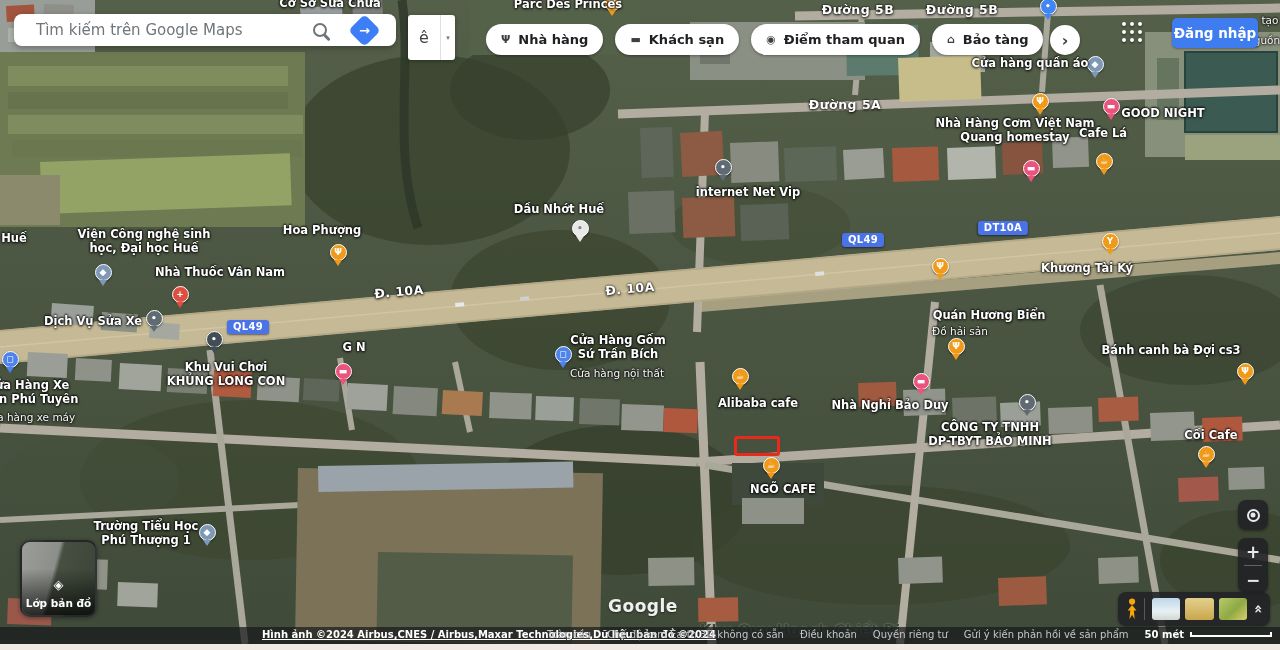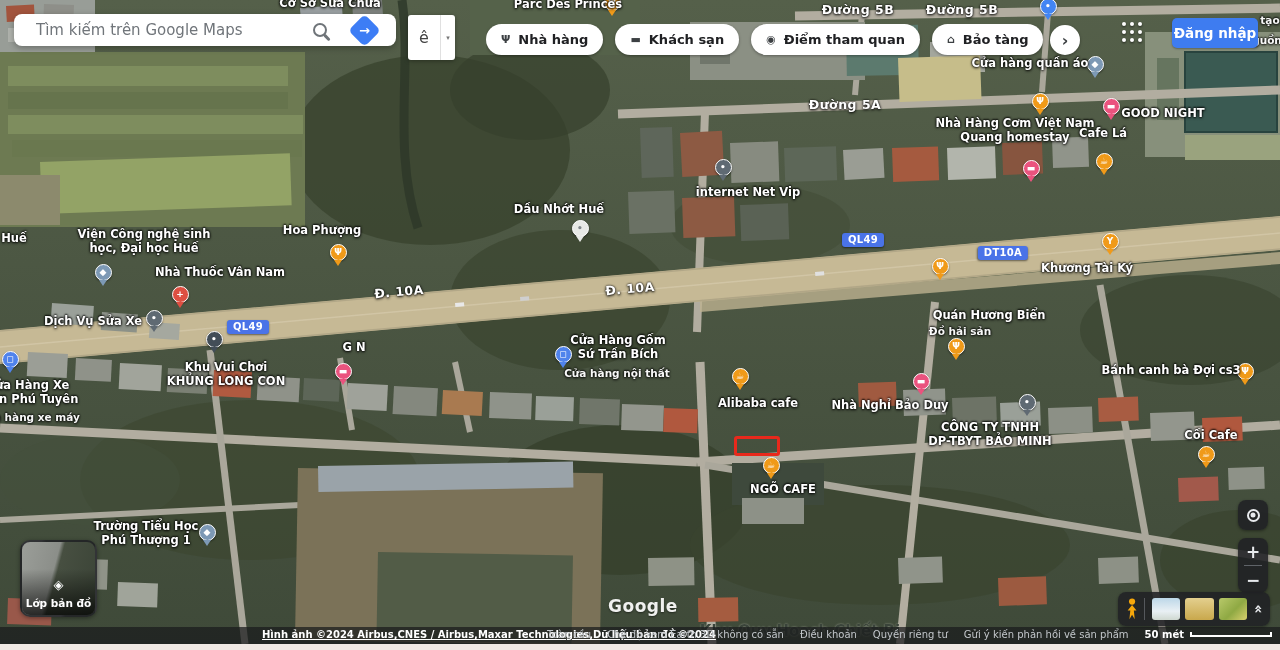--- a/index.html
+++ b/index.html
@@ -6,21 +6,21 @@
   html,body { width:1280px; height:650px; }
   body { font-family:"DejaVu Sans","Liberation Sans",sans-serif; overflow:hidden; }
   #stage { position:relative; width:1280px; height:650px; background:#49523f; overflow:hidden; }
   #sat { position:absolute; left:0; top:0; width:1280px; height:644px; z-index:1; }
 
   
   #anno { position:absolute; inset:0; z-index:2; }
   .plabel { position:absolute; transform:translateX(-50%); text-align:center; color:#fff;
             font-size:11.5px; font-weight:700; line-height:13.5px; white-space:nowrap;
             text-shadow:0 0 2px #000, 0 1px 3px rgba(0,0,0,.95), 0 -1px 2px rgba(0,0,0,.7); z-index:6; }
-  .plabel.small { font-size:10.5px; font-weight:700; opacity:.96; }
+  .plabel.small { font-size:10.5px; font-weight:400; opacity:.96; }
   .rlabel { position:absolute; transform:translateX(-50%); color:#fff; font-size:12.5px; font-weight:700;
             letter-spacing:.5px; white-space:nowrap; z-index:6;
             text-shadow:0 0 2px #000, 0 1px 3px rgba(0,0,0,.95); }
   .alabel { position:absolute; transform:translateX(-50%); color:#3a443a; font-size:15px; font-weight:700;
             white-space:nowrap; z-index:3; text-shadow:0 0 2px rgba(225,225,215,.55); }
   .rbadge { position:absolute; transform:translate(-50%,-50%); background:#4a73e8; color:#fff;
             font-size:10px; font-weight:700; padding:1px 6px 2px; border-radius:3px; z-index:6;
             box-shadow:0 1px 2px rgba(0,0,0,.5); letter-spacing:.3px; }
   .pin { position:absolute; transform:translate(-50%,-100%); z-index:5; width:18px; }
   .pin .head { width:17px; height:17px; margin:0 auto; border-radius:50%; background:var(--c,#888);
@@ -316,21 +316,21 @@
       <div class="plabel" style="left: 758px; top: 397px;">
         <div>Alibaba cafe</div>
       </div>
       <div class="plabel" style="left: 890px; top: 399px;">
         <div>Nhà Nghỉ Bảo Duy</div>
       </div>
       <div class="plabel" style="left: 990px; top: 421px;">
         <div>CÔNG TY TNHH</div>
         <div>DP-TBYT BẢO MINH</div>
       </div>
-      <div class="plabel" style="left: 1167px; top: 364px; padding-left: 8px;">
+      <div class="plabel" style="left: 1167px; top: 344px; padding-left: 8px;">
         <div>Bánh canh bà Đợi cs3</div>
       </div>
       <div class="plabel" style="left: 1211px; top: 429px;">
         <div>Cối Cafe</div>
       </div>
       <div class="plabel" style="left: 783px; top: 483px;">
         <div>NGÕ CAFE</div>
       </div>
       <div class="plabel" style="left: 146px; top: 520px;">
         <div>Trường Tiểu Học</div>
@@ -343,21 +343,21 @@
         <div>guồn</div>
       </div>
       <div class="rlabel" style="left: 399px; top: 284px; transform: translateX(-50%) rotate(-5deg);">Đ. 10A</div>
       <div class="rlabel" style="left: 630px; top: 281px; transform: translateX(-50%) rotate(-5deg);">Đ. 10A</div>
       <div class="rlabel" style="left: 845px; top: 97px;">Đường 5A</div>
       <div class="rlabel" style="left: 858px; top: 2px;">Đường 5B</div>
       <div class="rlabel" style="left: 962px; top: 2px;">Đường 5B</div>
       <div class="alabel" style="left: 800px; top: 622px;">Khu Quy Hoạch Chiết Bi</div>
       <div class="rbadge" style="left: 248px; top: 327px;">QL49</div>
       <div class="rbadge" style="left: 863px; top: 240px;">QL49</div>
-      <div class="rbadge" style="left: 1003px; top: 253px;">DT10A</div>
+      <div class="rbadge" style="left: 1003px; top: 228px;">DT10A</div>
       <div class="pin t-place" style="left: 1048px; top: 24px; --c: #4285f4;">
         <div class="head">•</div>
         <div class="tail"></div>
       </div>
       <div class="pin t-restaurant" style="left: 612px; top: 20px; --c: #f09a19;">
         <div class="head">Ψ</div>
         <div class="tail"></div>
       </div>
       <div class="pin t-restaurant" style="left: 1040px; top: 119px; --c: #f09a19;">
         <div class="head">Ψ</div>

